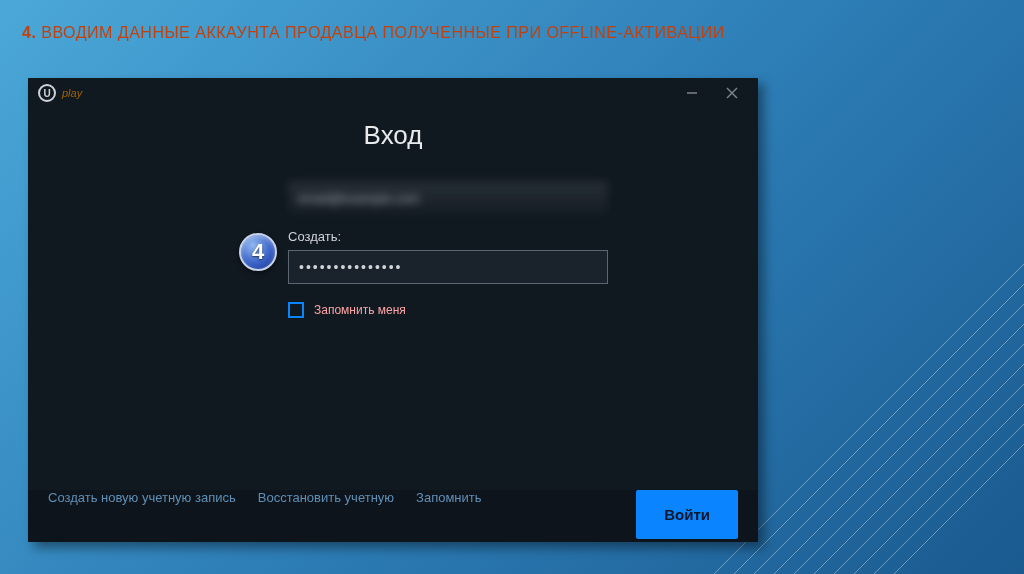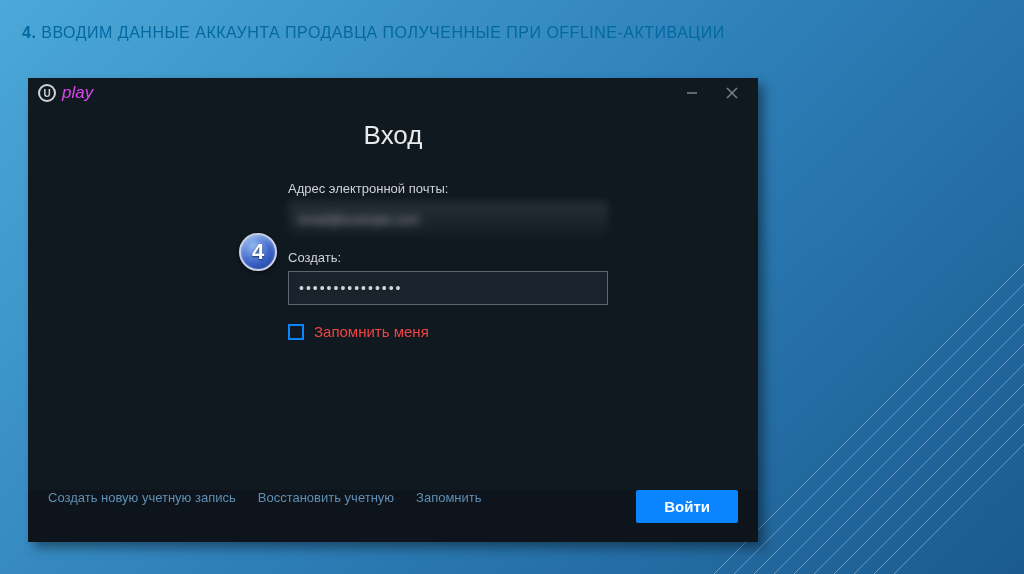--- a/index.html
+++ b/index.html
@@ -20,21 +20,21 @@
     pointer-events: none;
   }
   .bg-lines line {
     stroke: rgba(255,255,255,0.35);
     stroke-width: 1;
   }
   .step-heading {
     position: absolute;
     top: 24px;
     left: 22px;
-    color: #0369a1;
+    color: #c2410c;
     font-size: 16px;
     font-weight: 400;
     letter-spacing: 0.5px;
     text-transform: uppercase;
   }
   .step-heading .stepnum {
     font-weight: 700;
   }
   .window {
     position: absolute;
@@ -63,22 +63,22 @@
     border-radius: 50%;
     border: 2px solid #cfd3d6;
     display: flex;
     align-items: center;
     justify-content: center;
     color: #cfd3d6;
     font-size: 10px;
     font-weight: bold;
   }
   .logo-text {
-    color: #d946ef;
-    font-size: 17px;
+    color: #a16207;
+    font-size: 11px;
     font-style: italic;
   }
   .titlebar-spacer { flex: 1; }
   .titlebar-btn {
     width: 40px;
     height: 30px;
     display: flex;
     align-items: center;
     justify-content: center;
     color: #7b828a;
@@ -138,22 +138,22 @@
     margin-top: 18px;
   }
   .checkbox {
     width: 16px;
     height: 16px;
     border: 2px solid #0a84ff;
     background: transparent;
     cursor: pointer;
   }
   .remember-label {
-    color: #ef4444;
-    font-size: 15px;
+    color: #fca5a5;
+    font-size: 12px;
   }
   .step-badge {
     position: absolute;
     left: 211px;
     top: 125px;
     width: 38px;
     height: 38px;
     border-radius: 50%;
     background: radial-gradient(circle at 35% 30%, #8fb8f0 0%, #3b63c8 55%, #16308a 100%);
     border: 2px solid #c9d3e8;
@@ -179,25 +179,25 @@
     background: rgba(0,0,0,0.15);
   }
   .footer-link {
     color: #5f8fb5;
     font-size: 13px;
     cursor: pointer;
   }
   .footer-spacer { flex: 1; }
   .login-btn {
     background: #0a84ff;
-    color: #ffffff;
+    color: #0f172a;
     font-size: 15px;
     font-weight: 700;
     border: none;
-    padding: 8px 28px;
+    padding: 16px 28px;
     cursor: pointer;
     border-radius: 2px;
   }
 </style>
 </head>
 <body>
 
 <svg class="bg-lines" viewBox="0 0 450 450">
   <line x1="60" y1="450" x2="450" y2="60"></line>
   <line x1="80" y1="450" x2="450" y2="80"></line>
@@ -235,21 +235,20 @@
         </svg>
     </div>
   </div>
 
   <div class="window-body">
     <div class="login-title">Вход</div>
 
     <div class="step-badge">4</div>
 
     <div class="form-area">
-      <div class="field-label">Адрес электронной почты:</div>
       <div class="email-display">email@example.com</div>
 
       <div class="field-label">Создать:</div>
       <input type="text" class="password-input" readonly="" value="•••••••••••••••" style="">
 
       <div class="remember-row">
         <div class="checkbox"></div>
         <div class="remember-label">Запомнить меня</div>
       </div>
     </div>

